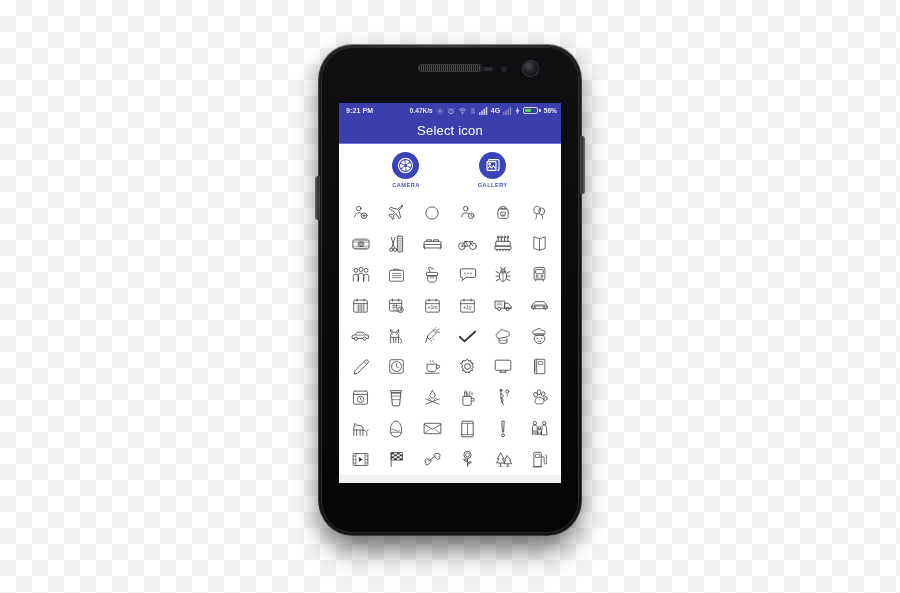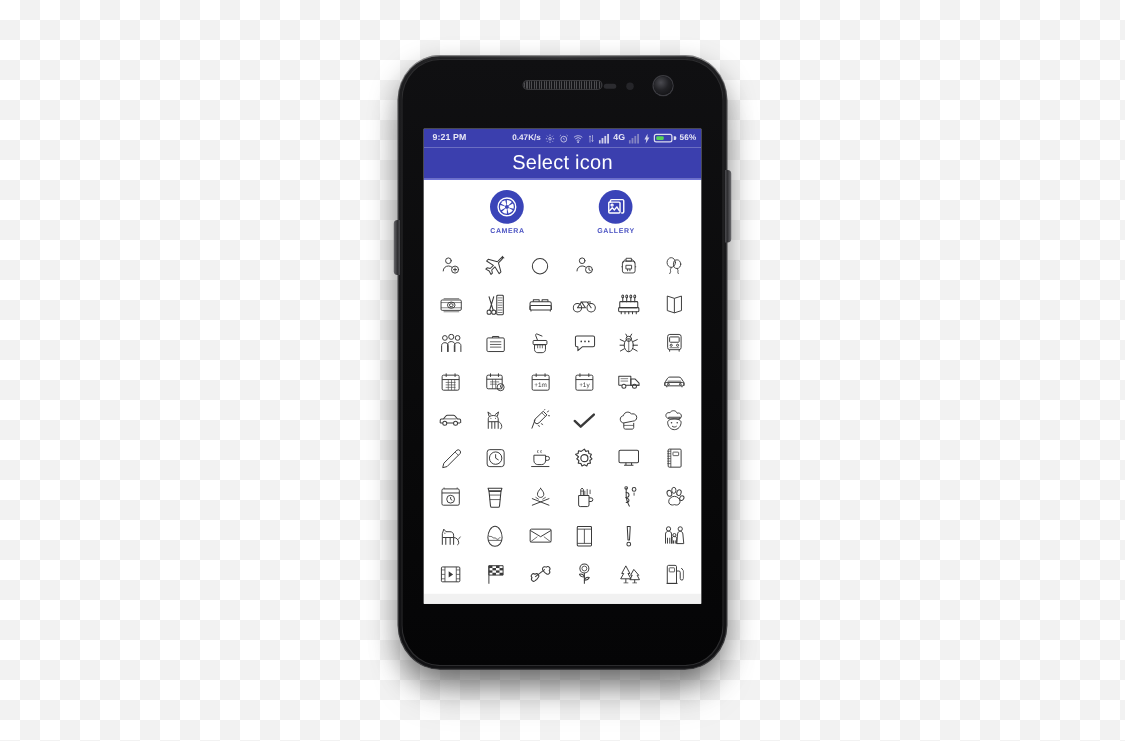--- a/index.html
+++ b/index.html
@@ -106,21 +106,21 @@
   #batt-fill{height:100%;width:56%;background:#57d35a;border-radius:1px;}
   #batt-tip{width:1.5px;height:3px;background:#dcdcf0;border-radius:0 1px 1px 0;}
   #batt-pct{font-size:6.5px;}
 
   
   #titlebar{
     height:25px;
     background:#3b3fae;
     display:flex;align-items:center;justify-content:center;
     color:#ffffff;
-    font-size:16px;
+    font-size:13px;
     letter-spacing:.2px;
   }
   #title-underline{height:1px;background:#6f73d8;}
 
   
   #content{
     height:339px;
     background:#fdfdfd;
     display:flex;flex-direction:column;
   }

